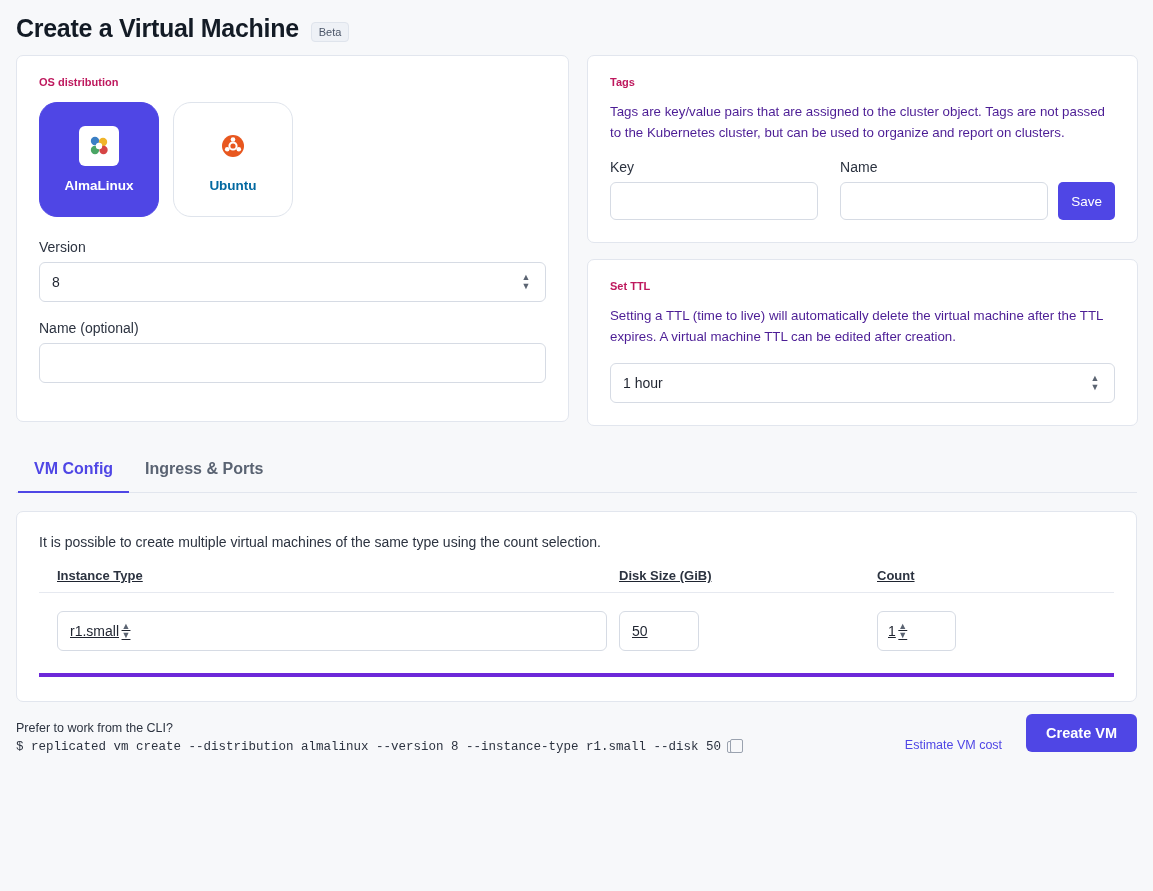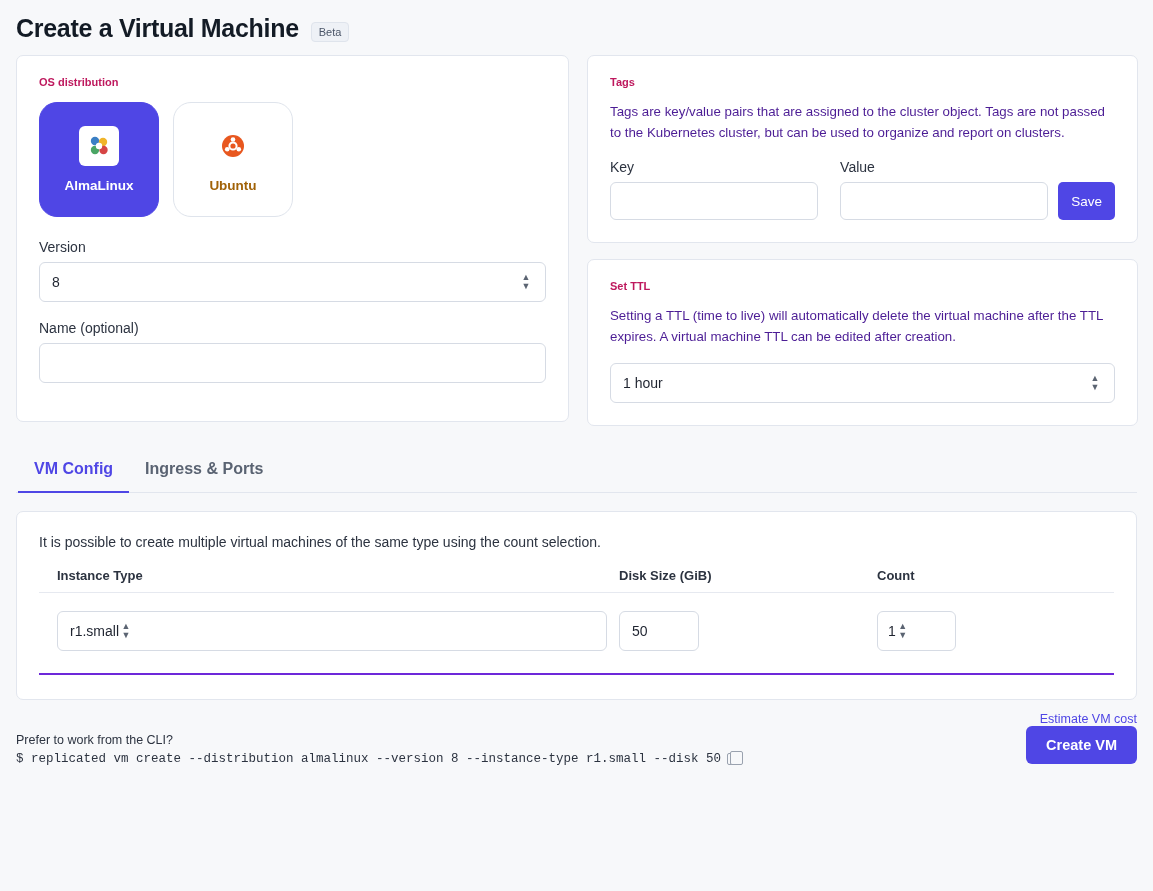--- a/index.html
+++ b/index.html
@@ -102,21 +102,21 @@
     background: #fff;
     border-radius: 6px;
     display: flex;
     align-items: center;
     justify-content: center;
   }
   .os-tile:not(.selected) .os-logo { background: transparent; }
   .os-label {
     font-size: 13.5px;
     font-weight: bold;
-    color: #a16207;
+    color: #0369a1;
   }
   .os-tile.selected .os-label { color: #ffffff; }
 
   .field-label {
     font-size: 14px;
     color: #2c3340;
     margin-bottom: 7px;
     display: block;
   }
   .field-block { margin-bottom: 18px; }
@@ -203,39 +203,39 @@
     border-bottom-color: #4f46e5;
   }
 
   
   .config-card { margin-top: 18px; }
   .config-note {
     font-size: 14px;
     color: #2c3340;
     padding: 22px 22px 18px 22px;
   }
-  .config-table { padding: 0 22px 8px 22px; }
+  .config-table { padding: 0 22px 8px 22px; text-decoration: underline; }
   .table-head {
     display: flex;
     border-bottom: 1px solid #e6e9f0;
     padding-bottom: 9px;
   }
   .th {
     font-size: 13px;
     font-weight: bold;
     color: #2c3340;
   }
   .col-instance { width: 580px; padding-left: 18px; }
   .col-disk { width: 258px; }
   .col-count { width: 180px; }
   .table-row {
     display: flex;
     align-items: center;
     padding: 18px 0 22px 0;
-    border-bottom: 2px solid #6d28d9;
+    border-bottom: 4px solid #6d28d9;
   }
   .instance-select {
     width: 550px;
     height: 40px;
     border: 1px solid #d6dbe4;
     border-radius: 6px;
     background: #fff;
     display: flex;
     align-items: center;
     padding: 0 12px;
@@ -302,23 +302,23 @@
     left: 2px;
     top: -3px;
     width: 11px;
     height: 12px;
     border: 1px solid #9aa2af;
     border-radius: 2px;
     background: #f7f8fa;
   }
   .footer-right {
     display: flex;
-    flex-direction: column;
+    flex-direction: row;
     align-items: flex-end;
-    gap: 0;
+    gap: 24px;
     padding-bottom: 2px;
   }
   .estimate-link {
     font-size: 12.5px;
     color: #4f46e5;
     cursor: pointer;
     text-decoration: none;
   }
   .create-btn {
     background: #4f46e5;
@@ -406,21 +406,21 @@
       <div class="card">
         <div class="card-inner">
           <div class="card-title">Tags</div>
           <p class="card-desc">Tags are key/value pairs that are assigned to the cluster object. Tags are not passed to the Kubernetes cluster, but can be used to organize and report on clusters.</p>
           <div class="kv-row">
             <div class="kv-field key">
               <label class="field-label">Key</label>
               <div class="kv-input"></div>
             </div>
             <div class="kv-field value">
-              <label class="field-label">Value</label>
+              <label class="field-label">Name</label>
               <div class="kv-input"></div>
             </div>
             <button class="save-btn">Save</button>
           </div>
         </div>
       </div>
 
       <div class="card ttl-card">
         <div class="card-inner">
           <div class="card-title">Set TTL</div>

